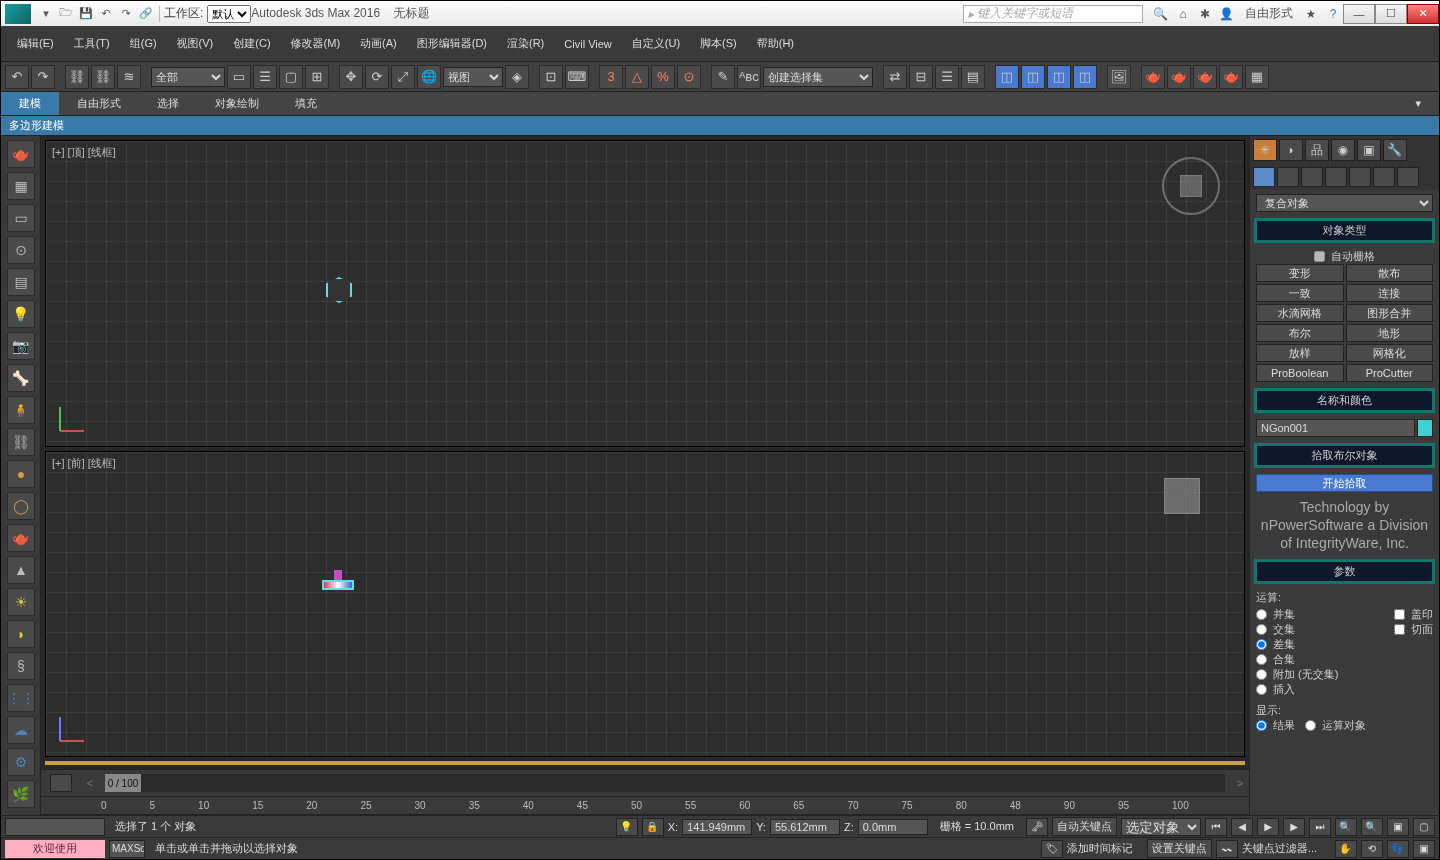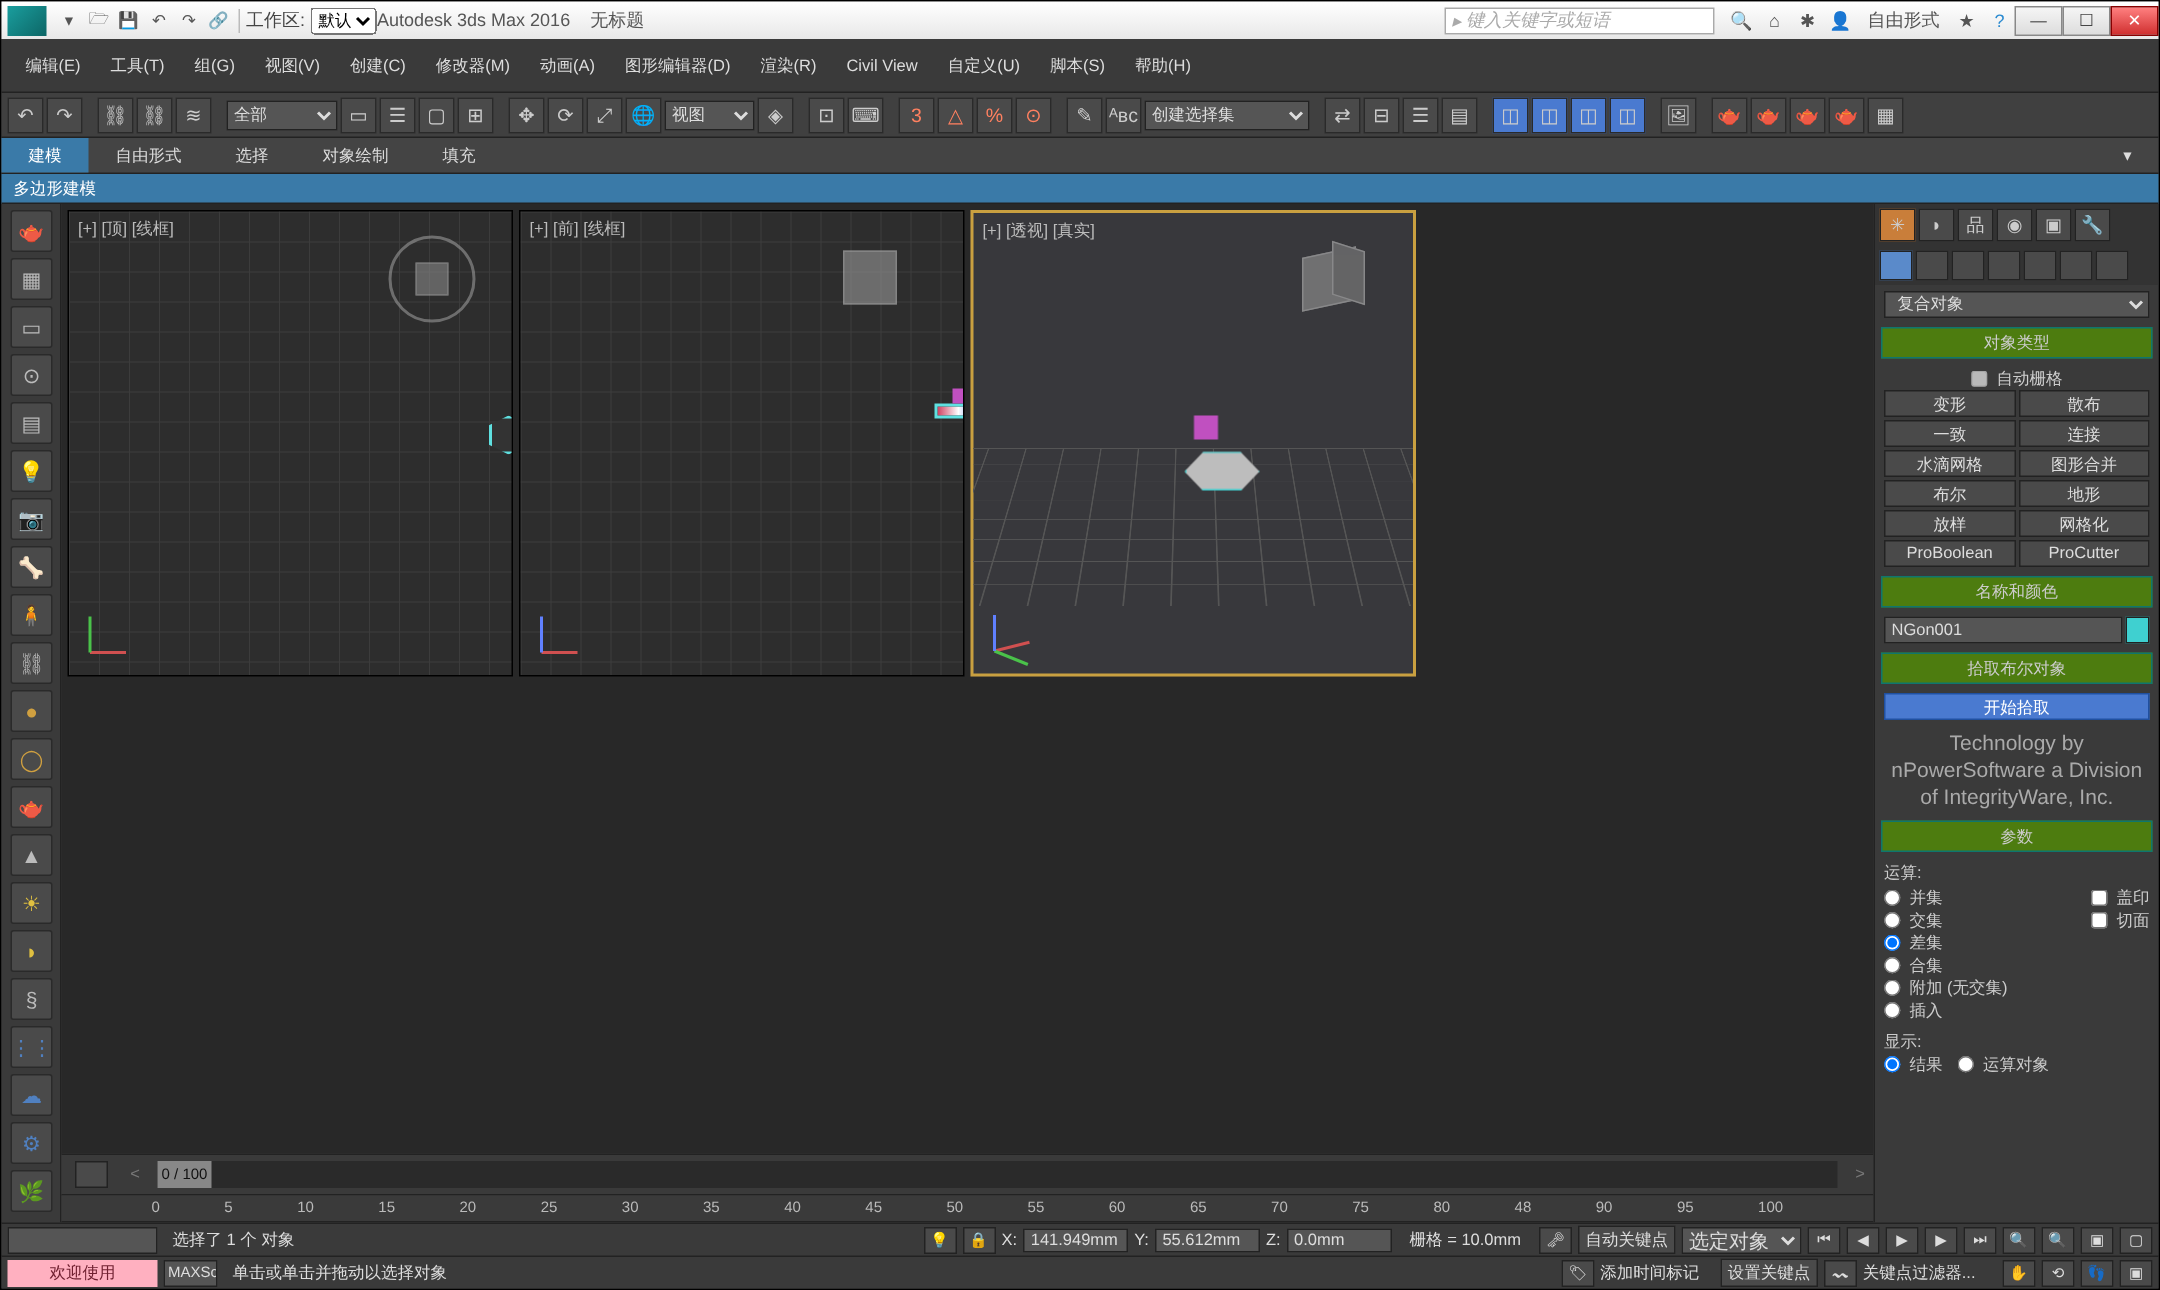--- a/index.html
+++ b/index.html
@@ -33,21 +33,21 @@
 
 .ribbon{height:24px;background:#444;display:flex;align-items:center;border-bottom:1px solid #222;color:#ddd}
 .ribbon .tab{padding:4px 18px}
 .ribbon .tab.active{background:#3a7aa8;color:#fff}
 .sub{height:20px;background:#3a7aa8;color:#fff;display:flex;align-items:center;padding:0 8px;font-size:11px;border-bottom:1px solid #222}
 
 .body{flex:1;display:flex;min-height:0}
 .lefttools{width:40px;background:#3a3a3a;display:flex;flex-direction:column;gap:4px;padding:4px 6px;border-right:1px solid #222}
 .lefttools .lt{width:28px;height:28px;background:#4a4a4a;border:1px solid #2a2a2a;border-radius:2px;display:flex;align-items:center;justify-content:center;font-size:14px;color:#bbb}
 .viewwrap{flex:1;display:flex;flex-direction:column;min-width:0}
-.viewports{flex:1;display:grid;grid-template-columns:1fr 1fr 1fr 1fr;grid-template-rows:1fr 1fr;gap:4px;padding:4px;background:#282828;min-height:0}
+.viewports{flex:1;display:grid;grid-template-columns:1fr;grid-template-rows:1fr 1fr;gap:4px;padding:4px;background:#282828;min-height:0}
 .vp{position:relative;background:#2d2d2d;border:1px solid #000;overflow:hidden}
 .vp.active{border:2px solid #c9a040}
 .vp .lbl{position:absolute;top:4px;left:6px;color:#bbb;font-size:11px;z-index:5}
 .grid{position:absolute;inset:0;background-image:
  linear-gradient(#3c3c3c 1px,transparent 1px),
  linear-gradient(90deg,#3c3c3c 1px,transparent 1px);
  background-size:20px 20px}
 .vp .axis{position:absolute;bottom:14px;left:14px;width:40px;height:40px}
 .vp .axis .ax{position:absolute;left:0;bottom:0;width:24px;height:2px;transform-origin:left center}
 .vp .axis .y{background:#4ac24a}
@@ -65,21 +65,21 @@
 .persp-obj{position:absolute;left:48%;top:52%;width:50px;height:26px;background:#bdbdbd;clip-path:polygon(25% 0,75% 0,100% 50%,75% 100%,25% 100%,0 50%);border:1px solid #3fd0d0}
 .persp-box{position:absolute;left:50%;top:44%;width:16px;height:16px;background:#c050c0}
 
 .cmd{width:190px;background:#3a3a3a;border-left:1px solid #222;display:flex;flex-direction:column;overflow-y:auto}
 .cmd .tabs{display:flex;background:#333;padding:3px;gap:2px}
 .cmd .tabs .t{width:24px;height:22px;background:#4a4a4a;border:1px solid #222;display:flex;align-items:center;justify-content:center;font-size:12px}
 .cmd .tabs .t.active{background:#c97e3a}
 .cmd .cat{display:flex;gap:2px;padding:3px;background:#333}
 .cmd .cat .c{width:22px;height:20px;background:#4a4a4a;border:1px solid #222}
 .cmd select,.cmd input[type=text]{width:100%;background:#555;color:#ddd;border:1px solid #222;height:18px;font-size:11px;padding:0 4px}
-.cmd .rollhdr{background:#4d7c0f;text-align:center;font-size:11px;padding:2px 0;border:1px solid #0f766e;margin:2px 4px}
+.cmd .rollhdr{background:#0f172a;text-align:center;font-size:11px;padding:2px 0;border:3px solid #0f766e;margin:2px 4px}
 .cmd .panel{padding:4px 6px}
 .cmd .btngrid{display:grid;grid-template-columns:1fr 1fr;gap:2px}
 .cmd .btngrid button{background:#4a4a4a;color:#ddd;border:1px solid #222;height:18px;font-size:11px}
 .cmd .bluebtn{width:100%;background:#4a7ad0;color:#fff;border:1px solid #2050a0;height:18px;font-size:11px}
 .cmd label{display:flex;align-items:center;gap:4px;font-size:11px;color:#ccc}
 .cmd .radgrid{display:grid;grid-template-columns:1fr 1fr;gap:2px 10px;padding:2px 0}
 .cmd .chk{display:flex;align-items:center;gap:4px;font-size:11px}
 .cmd .small{font-size:14px;color:#aaa;text-align:center;line-height:1.3}
 
 .track{height:28px;background:#3a3a3a;display:flex;align-items:center;border-top:1px solid #222;border-bottom:1px solid #222}

